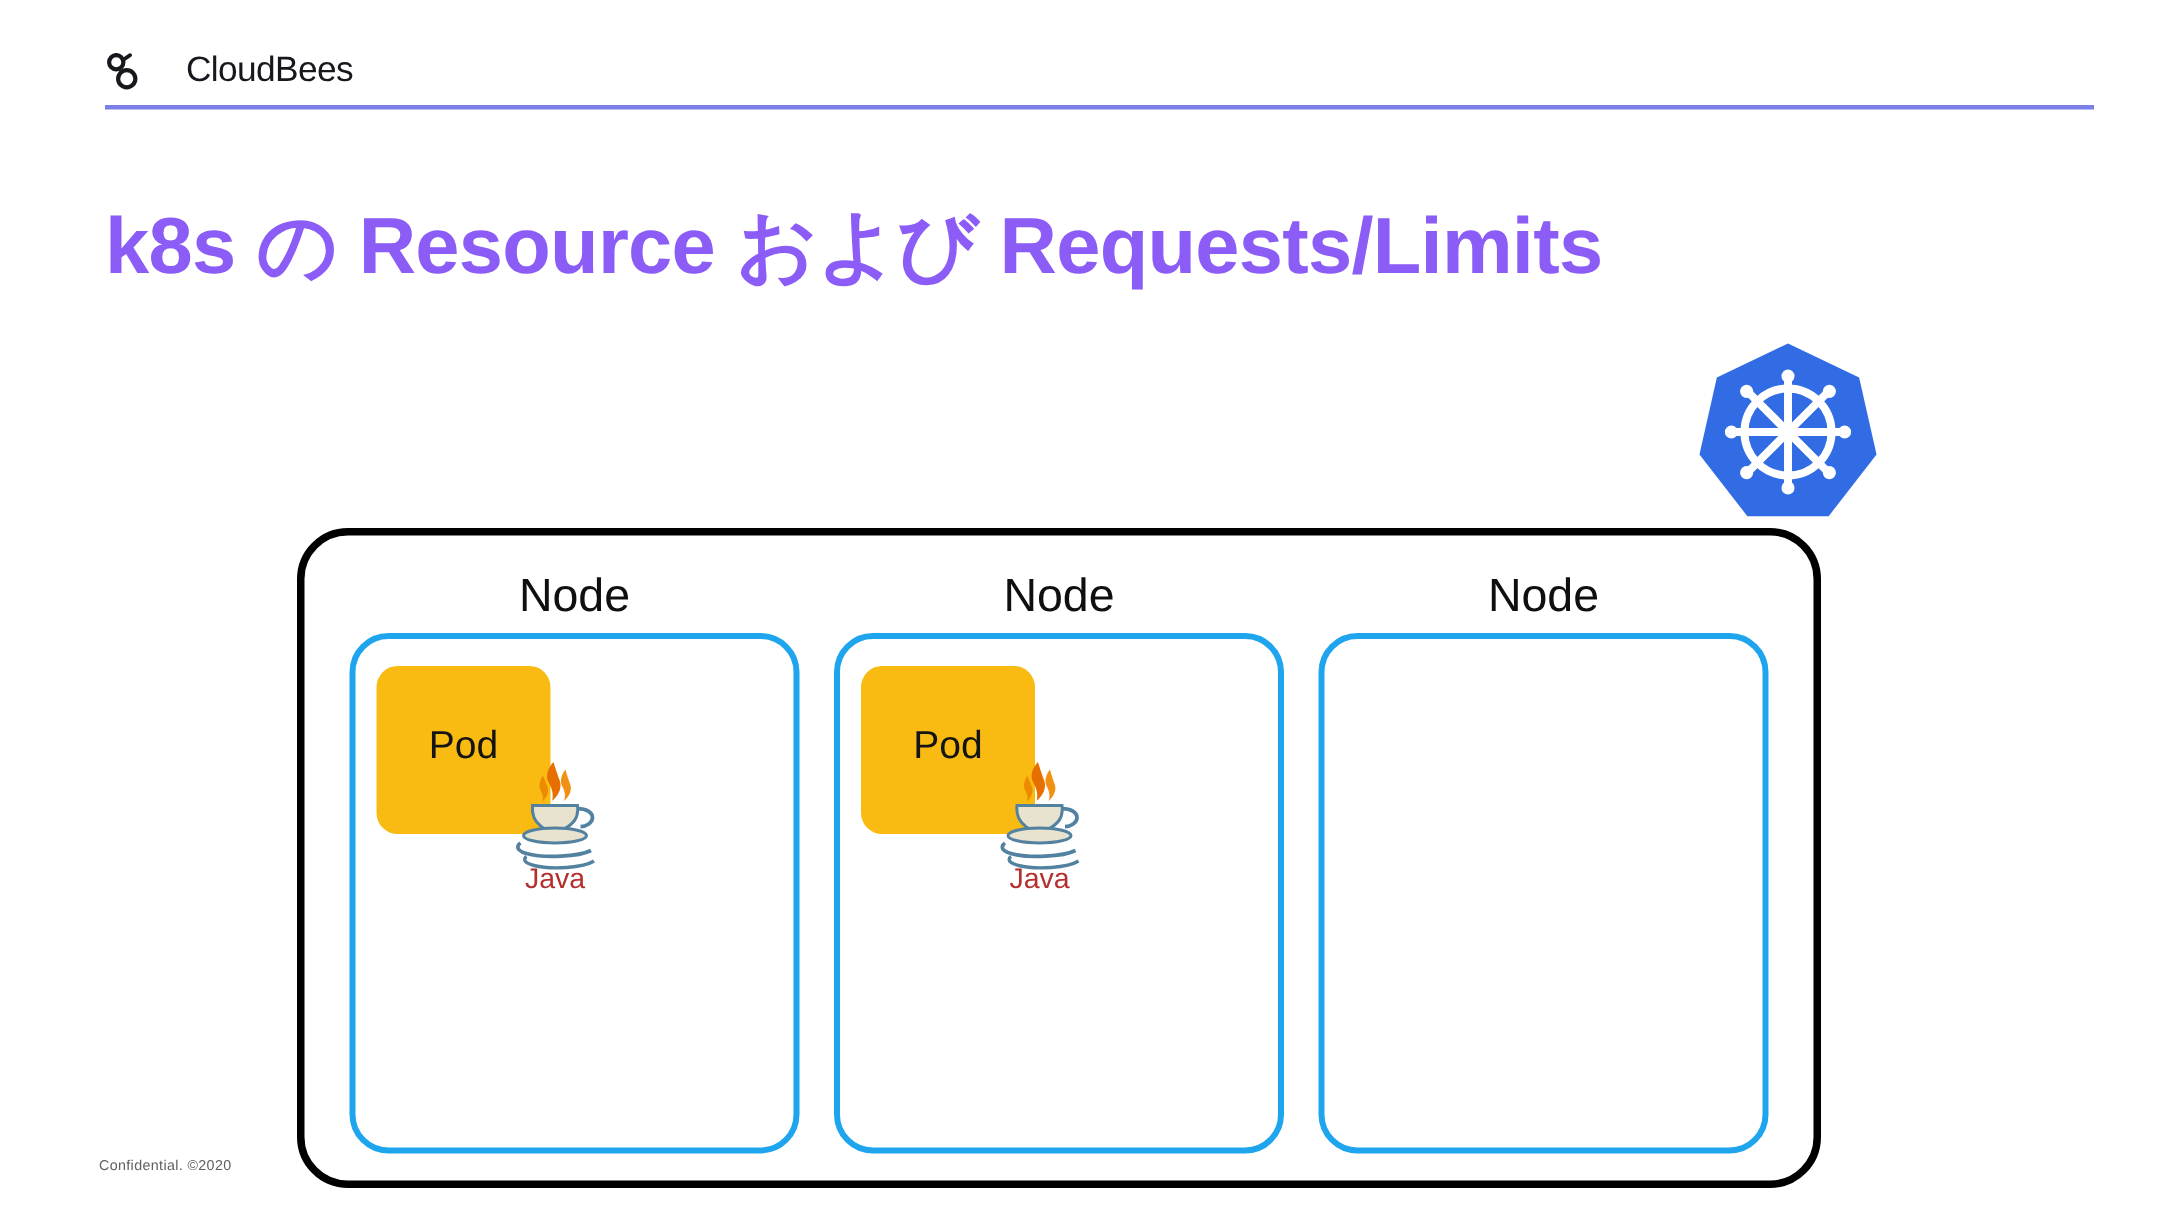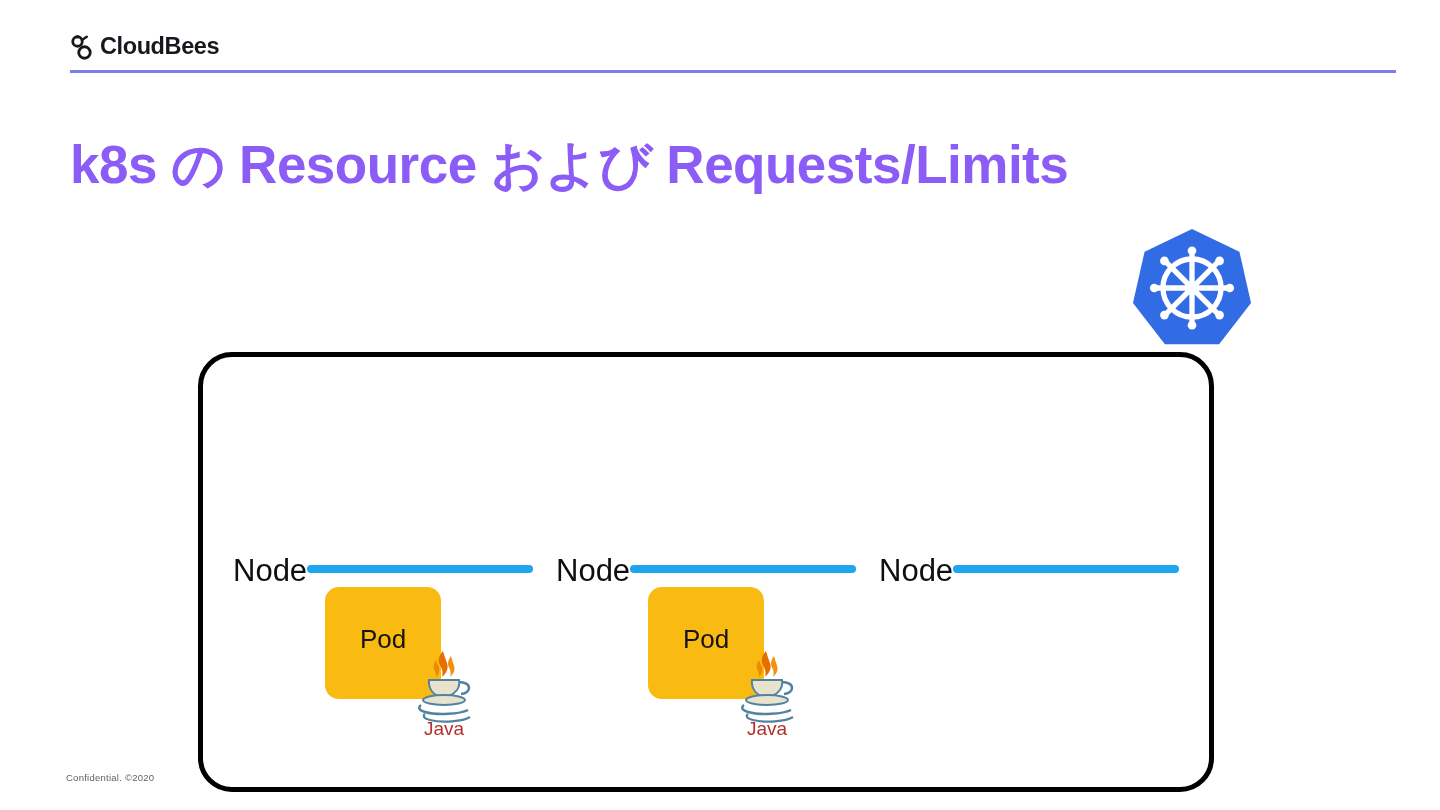--- a/index.html
+++ b/index.html
@@ -33,26 +33,27 @@
     gap: 7px;
     height: 30px;
   }
   .brand-mark {
     display: block;
     width: 23px;
     height: 25px;
   }
   .brand-wordmark {
     font-size: 23.5px;
-    font-weight: 700;
+    font-weight: 400;
     letter-spacing: -0.4px;
     color: #16181d;
     line-height: 1;
     white-space: nowrap;
     font-family: "Liberation Sans", "DejaVu Sans", sans-serif;
+    margin-left: 24px;
   }
   .header-rule {
     position: absolute;
     left: 70px;
     top: 70px;
     width: 1326px;
     height: 2.5px;
     background: #7b7fe8;
   }
 
@@ -97,21 +98,21 @@
     height: 100%;
     display: flex;
     justify-content: space-between;
     padding: 12px 30px 18px 30px;
   }
   .node {
     position: relative;
     width: 300px;
     height: 100%;
     display: flex;
-    flex-direction: row;
+    flex-direction: column;
     align-items: center;
   }
   .node-label {
     font-size: 31px;
     font-weight: 400;
     color: #0f0f0f;
     line-height: 1;
     margin-top: 12px;
     margin-bottom: 10px;
     letter-spacing: 0px;

